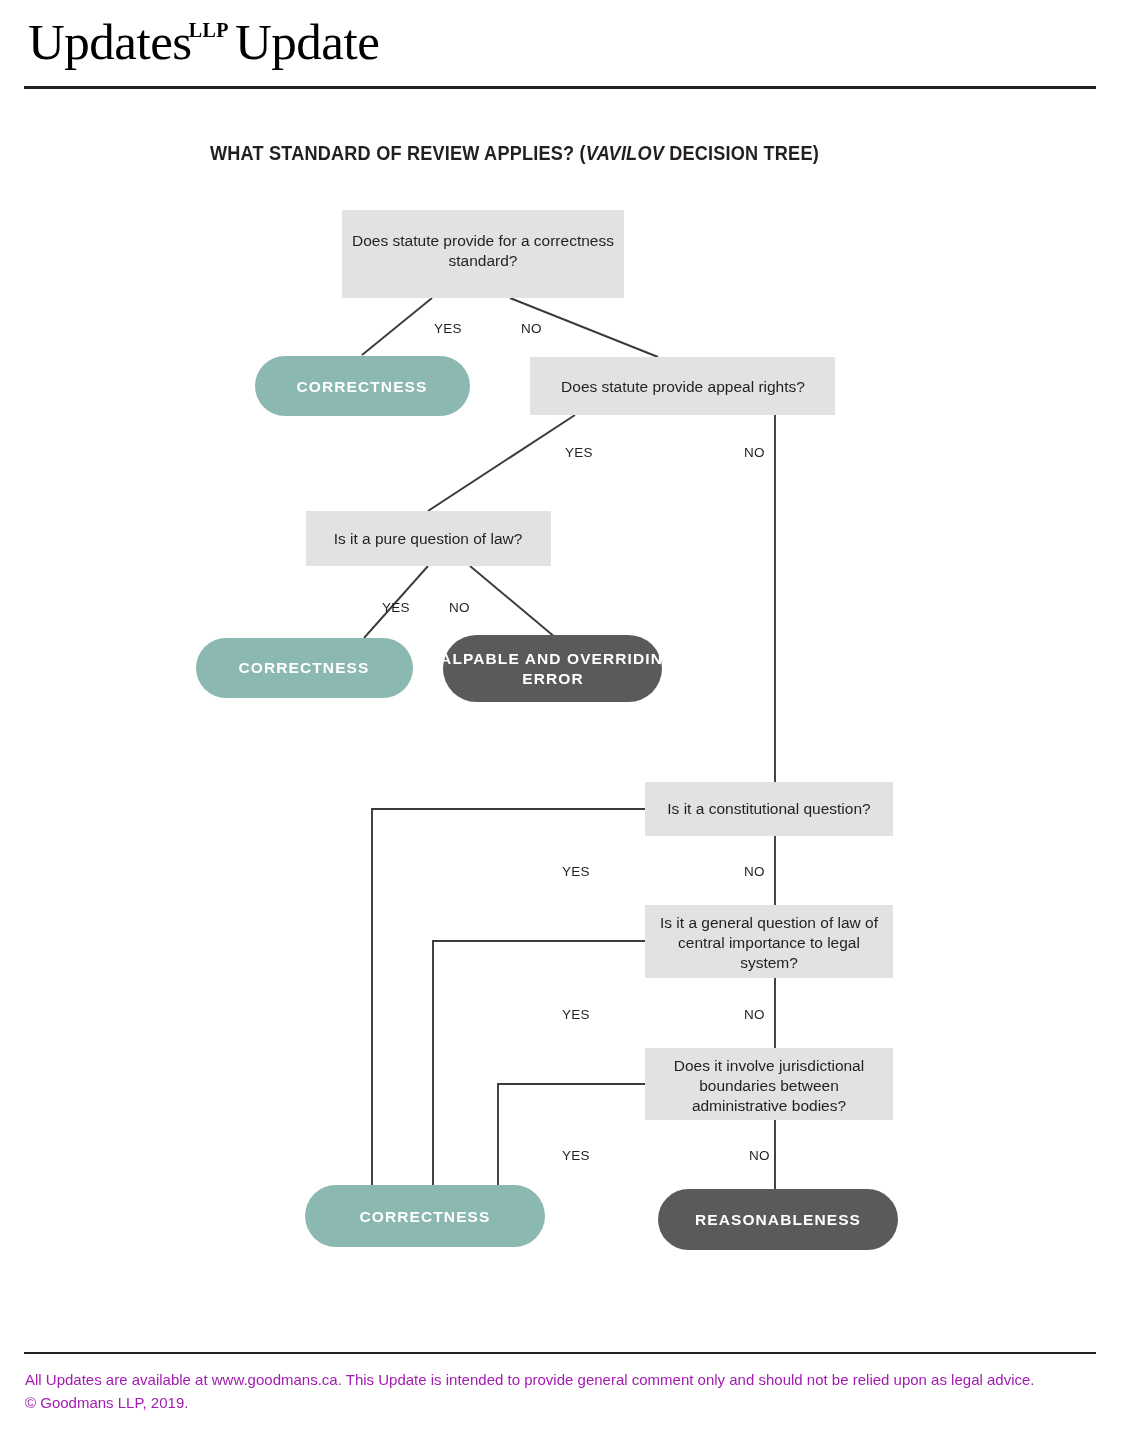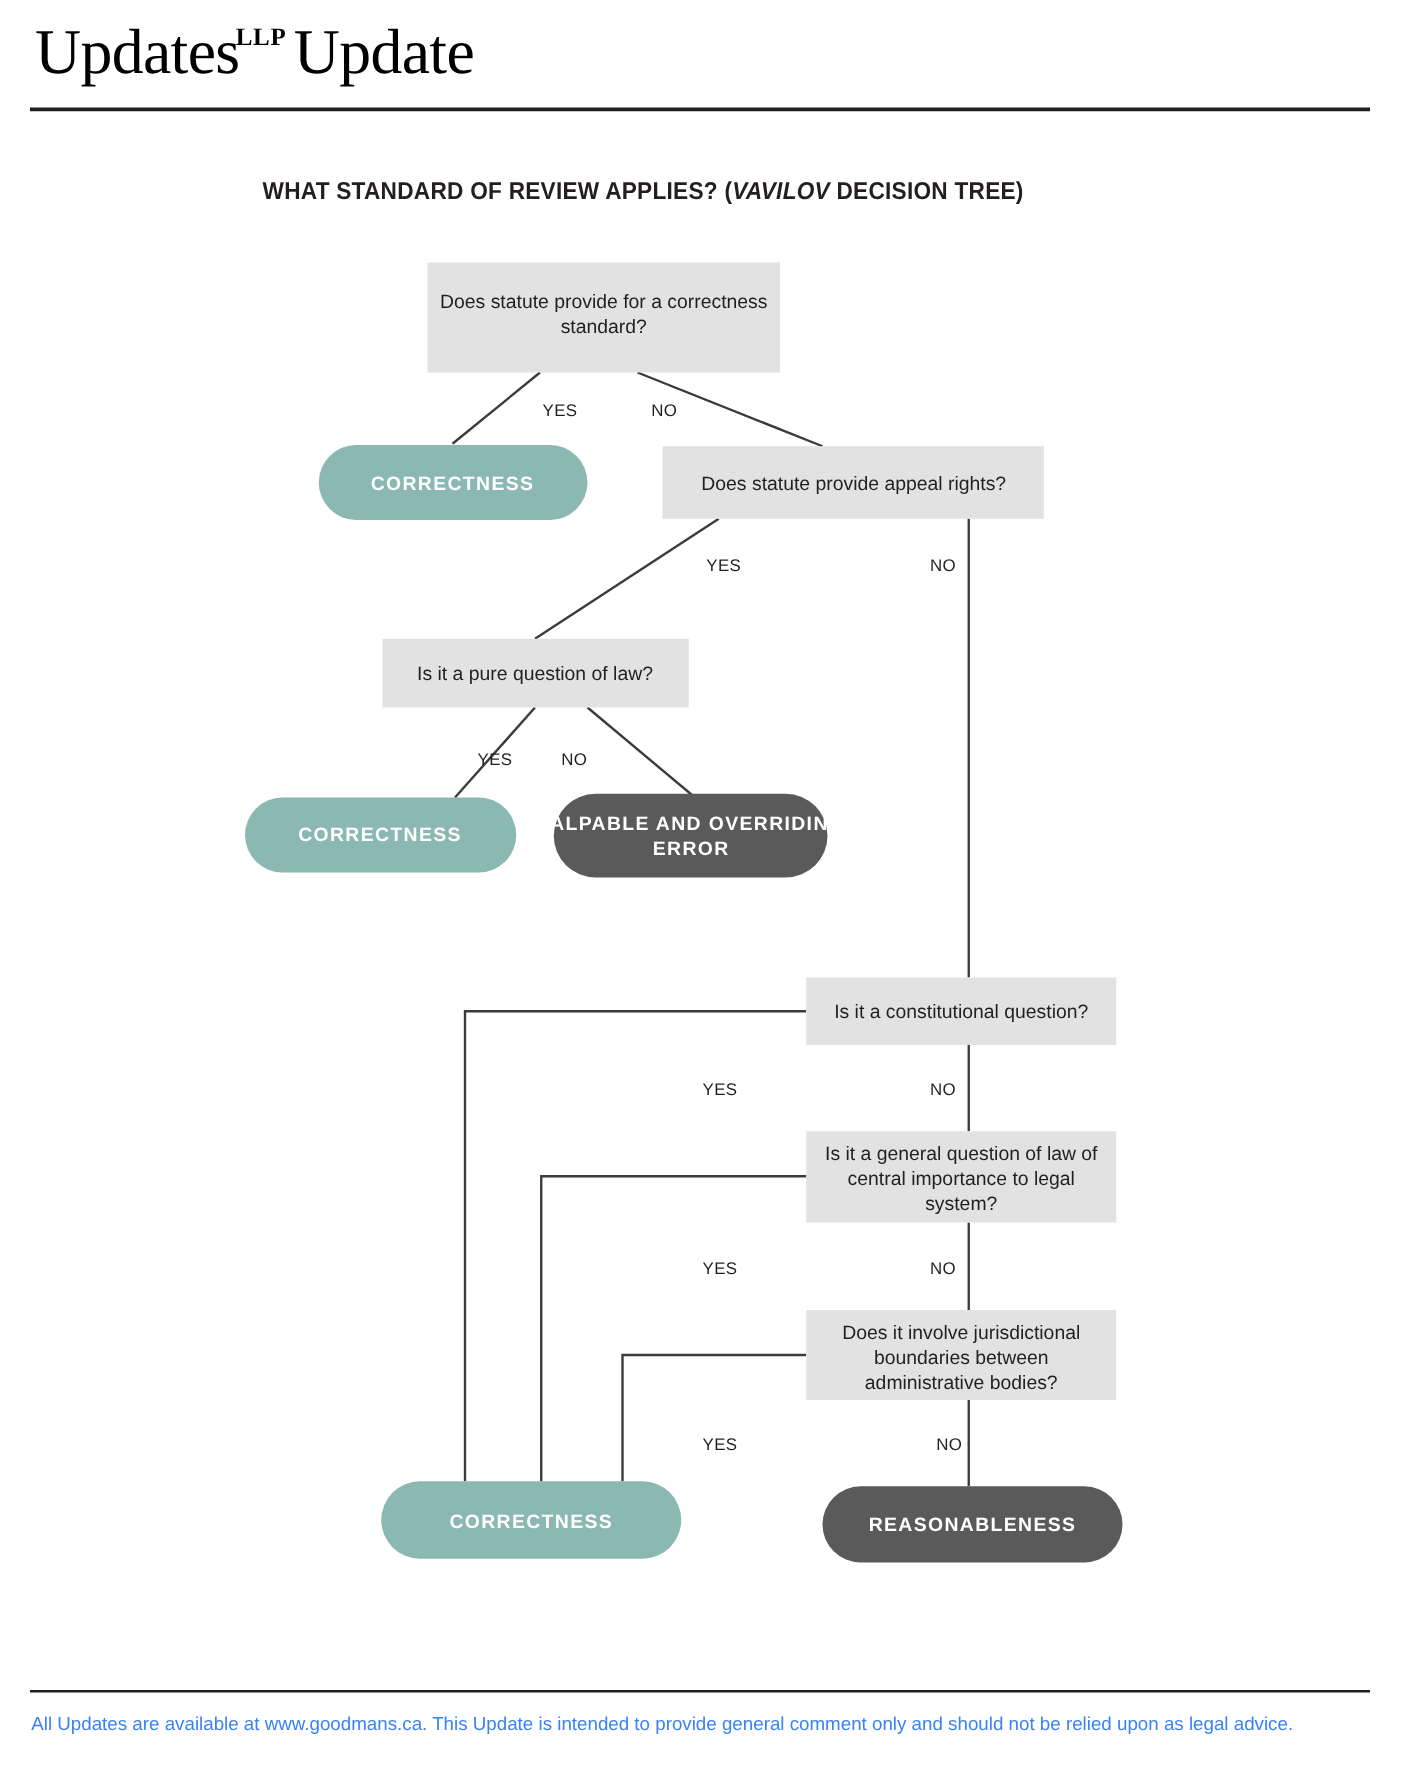--- a/index.html
+++ b/index.html
@@ -100,21 +100,21 @@
     width: 1072px; height: 2px;
     background: #231f20;
   }
   #footer {
     position: absolute;
     left: 25px; top: 1368px;
     width: 1060px;
     font-family: "Liberation Sans Narrow", "Liberation Sans", sans-serif;
     font-size: 15px;
     line-height: 1.55;
-    color: #3b82f6;
+    color: #a21caf;
   }
   #footer div { white-space: nowrap; }
 </style>
 </head>
 <body>
 
 <div id="masthead">
   <div id="brand"><span>Updates</span><span class="llp">LLP</span><span class="upd">Update</span></div>
   <div id="rule-top"></div>
 </div>
@@ -224,13 +224,14 @@
   <g>
     <rect x="658" y="1189" width="240" height="61" rx="30.5" ry="30.5" fill="#5a5a5a"></rect>
     <text class="pill-text" x="778" y="1225" text-anchor="middle">REASONABLENESS</text>
   </g>
 
 </svg>
 
 <div id="rule-bottom"></div>
 <div id="footer">
   <div>All Updates are available at www.goodmans.ca. This Update is intended to provide general comment only and should not be relied upon as legal advice.</div>
+  <div>© Goodmans LLP, 2019.</div>
 </div>
 
 </body></html>

